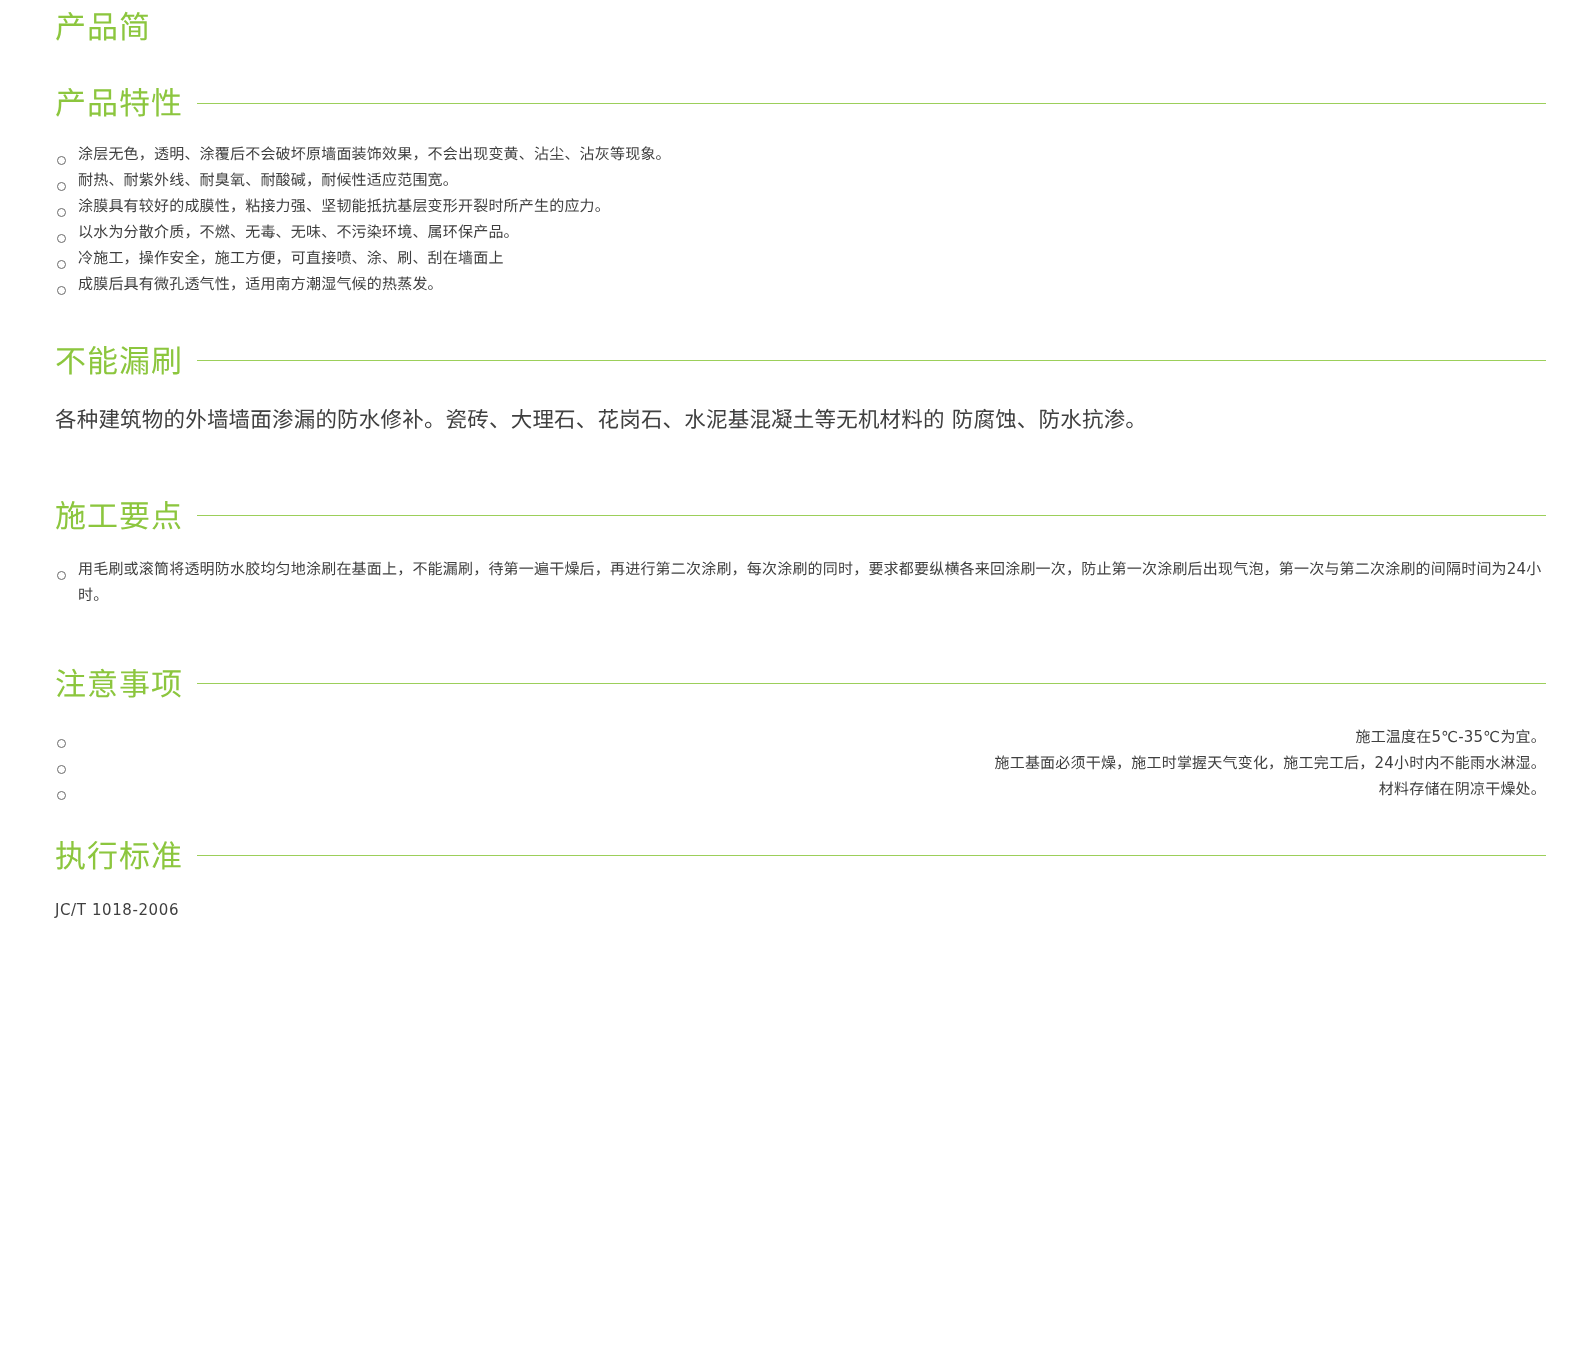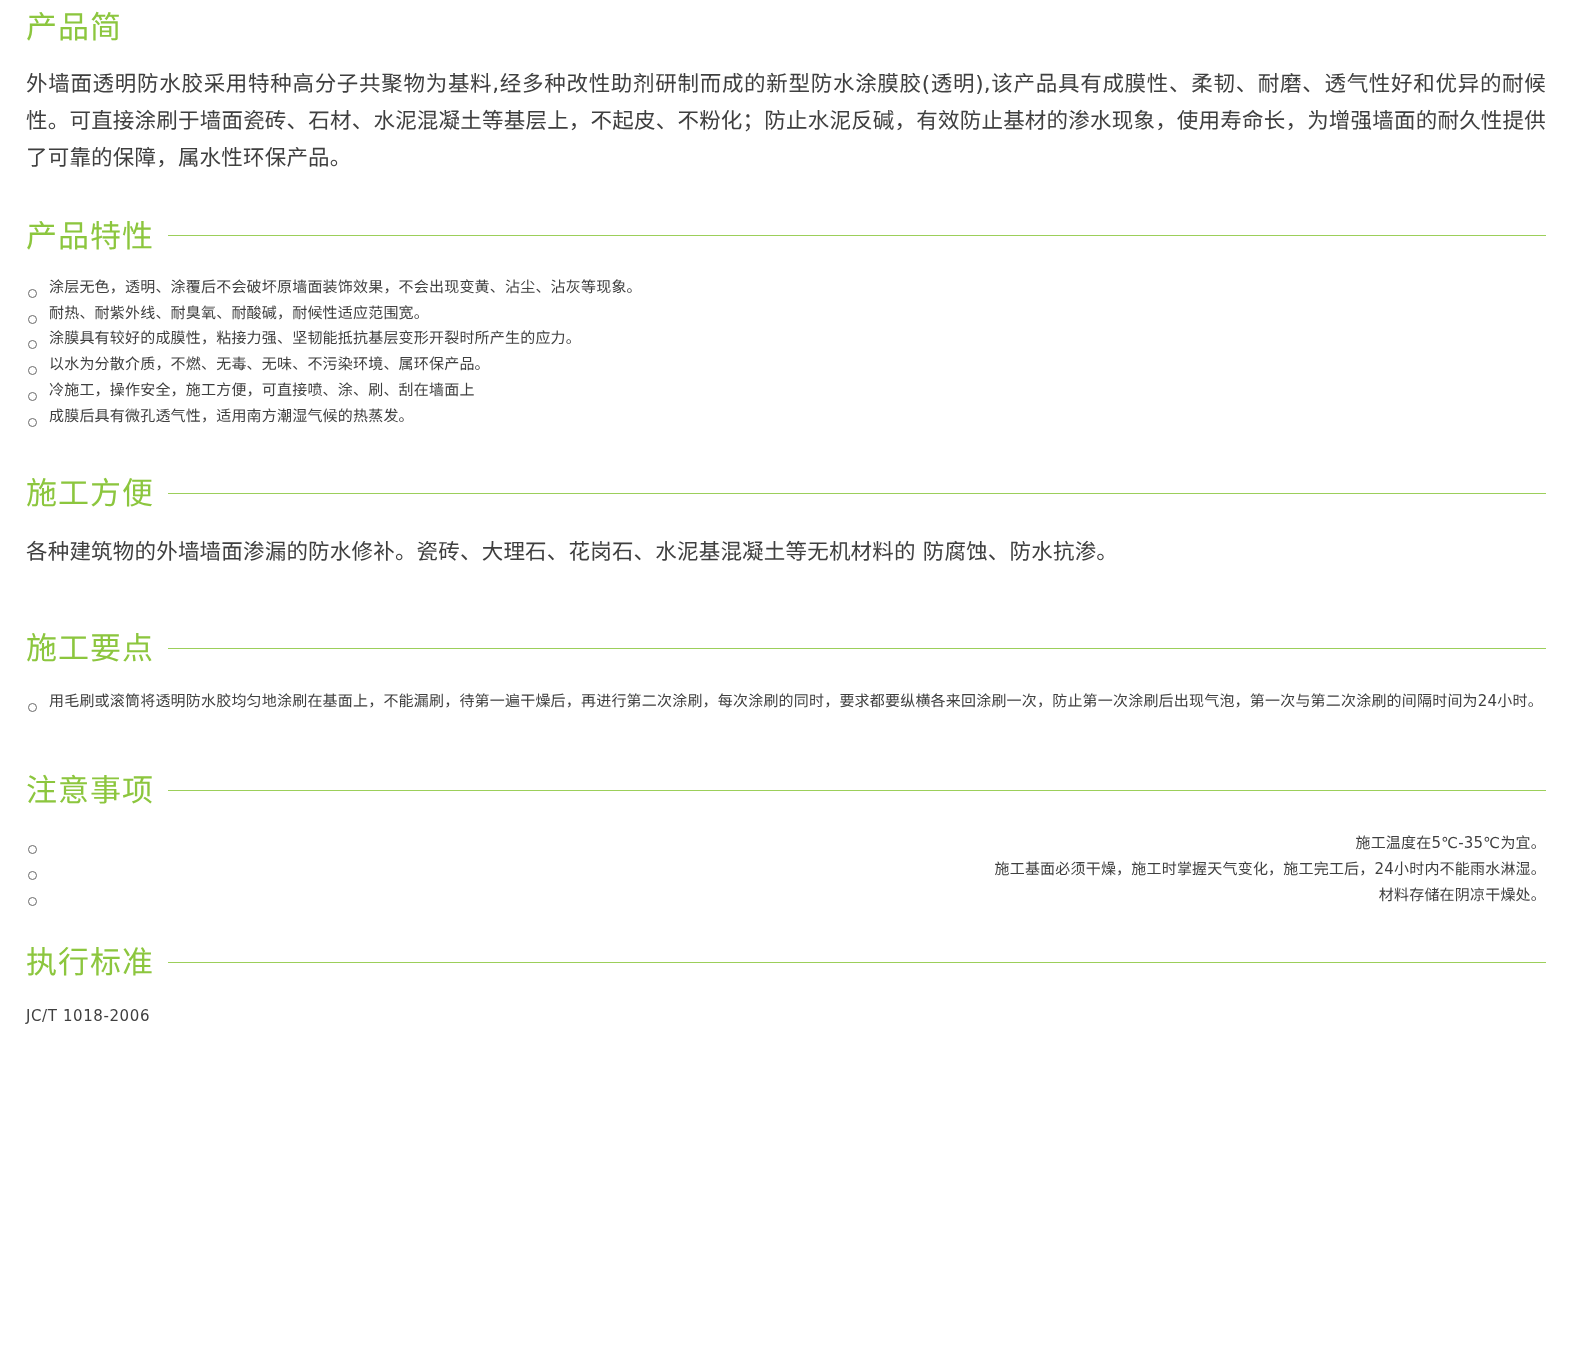--- a/index.html
+++ b/index.html
@@ -12,21 +12,21 @@
     height: 1346px;
     font-family: "DejaVu Sans", "Liberation Sans", sans-serif;
     color: #3d3d3d;
     overflow: hidden;
   }
   .page {
     position: relative;
     width: 1592px;
     height: 1123px;
     box-sizing: border-box;
-    padding: 10px 46px 0 26px;
+    padding: 10px 46px 0 55px;
   }
 
   
   .section-head {
     display: flex;
     align-items: center;
     gap: 14px;
   }
   .section-head .title {
     font-size: 31px;
@@ -108,41 +108,40 @@
 </style>
 </head>
 <body>
 
 <div class="page">
 
   <section class="section" id="sec-intro">
     <div class="section-head">
       <span class="title">产品简</span>
     </div>
-    <p class="para">外墙面透明防水胶采用特种高分子共聚物为基料,经多种改性助剂研制而成的新型防水涂膜胶(透明),该产品具有成膜性、柔韧、耐磨、透气性好和优异的耐候性。可直接涂刷于墙面瓷砖、石材、水泥混凝土等基层上，不起皮、不粉化；防止水泥反碱，有效防止基材的渗水现象，使用寿命长，为增强墙面的耐久性提供了可靠的保障，属水性环保产品。</p>
   </section>
 
   <section class="section" id="sec-features">
     <div class="section-head">
       <span class="title">产品特性</span>
       <span class="rule"></span>
     </div>
     <ul class="bullets">
       <li>涂层无色，透明、涂覆后不会破坏原墙面装饰效果，不会出现变黄、沾尘、沾灰等现象。</li>
       <li>耐热、耐紫外线、耐臭氧、耐酸碱，耐候性适应范围宽。</li>
       <li>涂膜具有较好的成膜性，粘接力强、坚韧能抵抗基层变形开裂时所产生的应力。</li>
       <li>以水为分散介质，不燃、无毒、无味、不污染环境、属环保产品。</li>
       <li>冷施工，操作安全，施工方便，可直接喷、涂、刷、刮在墙面上</li>
       <li>成膜后具有微孔透气性，适用南方潮湿气候的热蒸发。</li>
     </ul>
   </section>
 
   <section class="section" id="sec-scope">
     <div class="section-head">
-      <span class="title">施工方便</span>
+      <span class="title">不能漏刷</span>
       <span class="rule"></span>
     </div>
     <p class="para">各种建筑物的外墙墙面渗漏的防水修补。瓷砖、大理石、花岗石、水泥基混凝土等无机材料的 防腐蚀、防水抗渗。</p>
   </section>
 
   <section class="section" id="sec-points">
     <div class="section-head">
       <span class="title">施工要点</span>
       <span class="rule"></span>
     </div>

